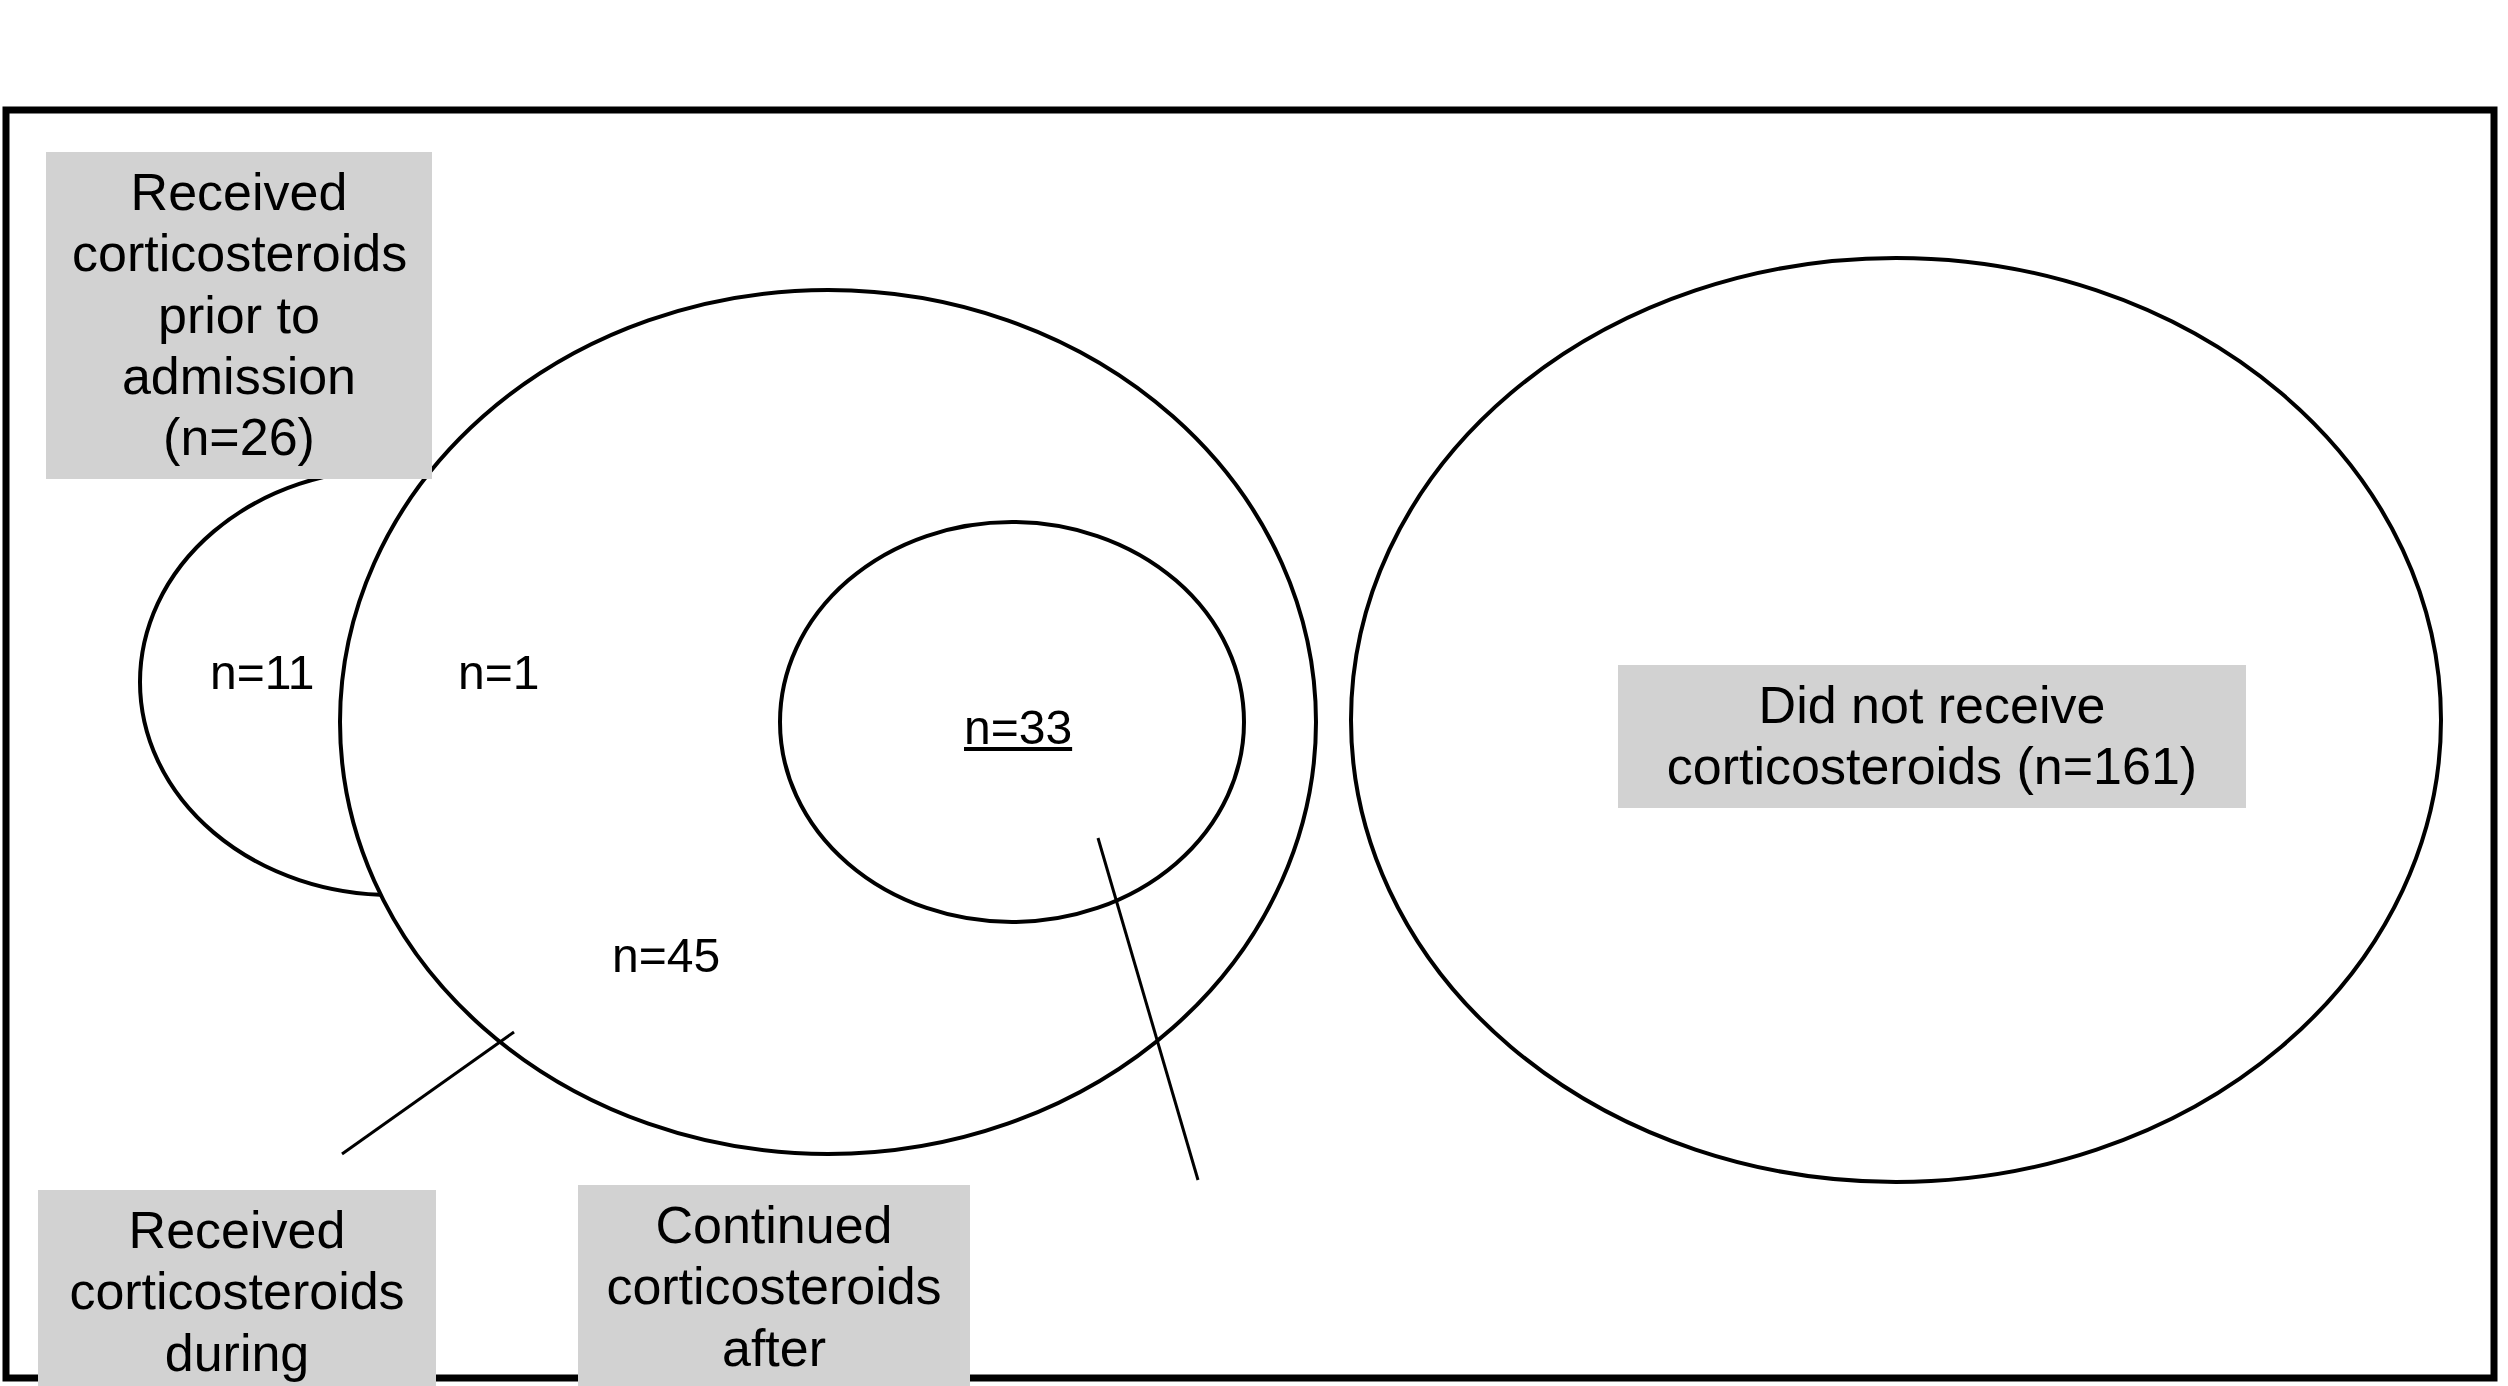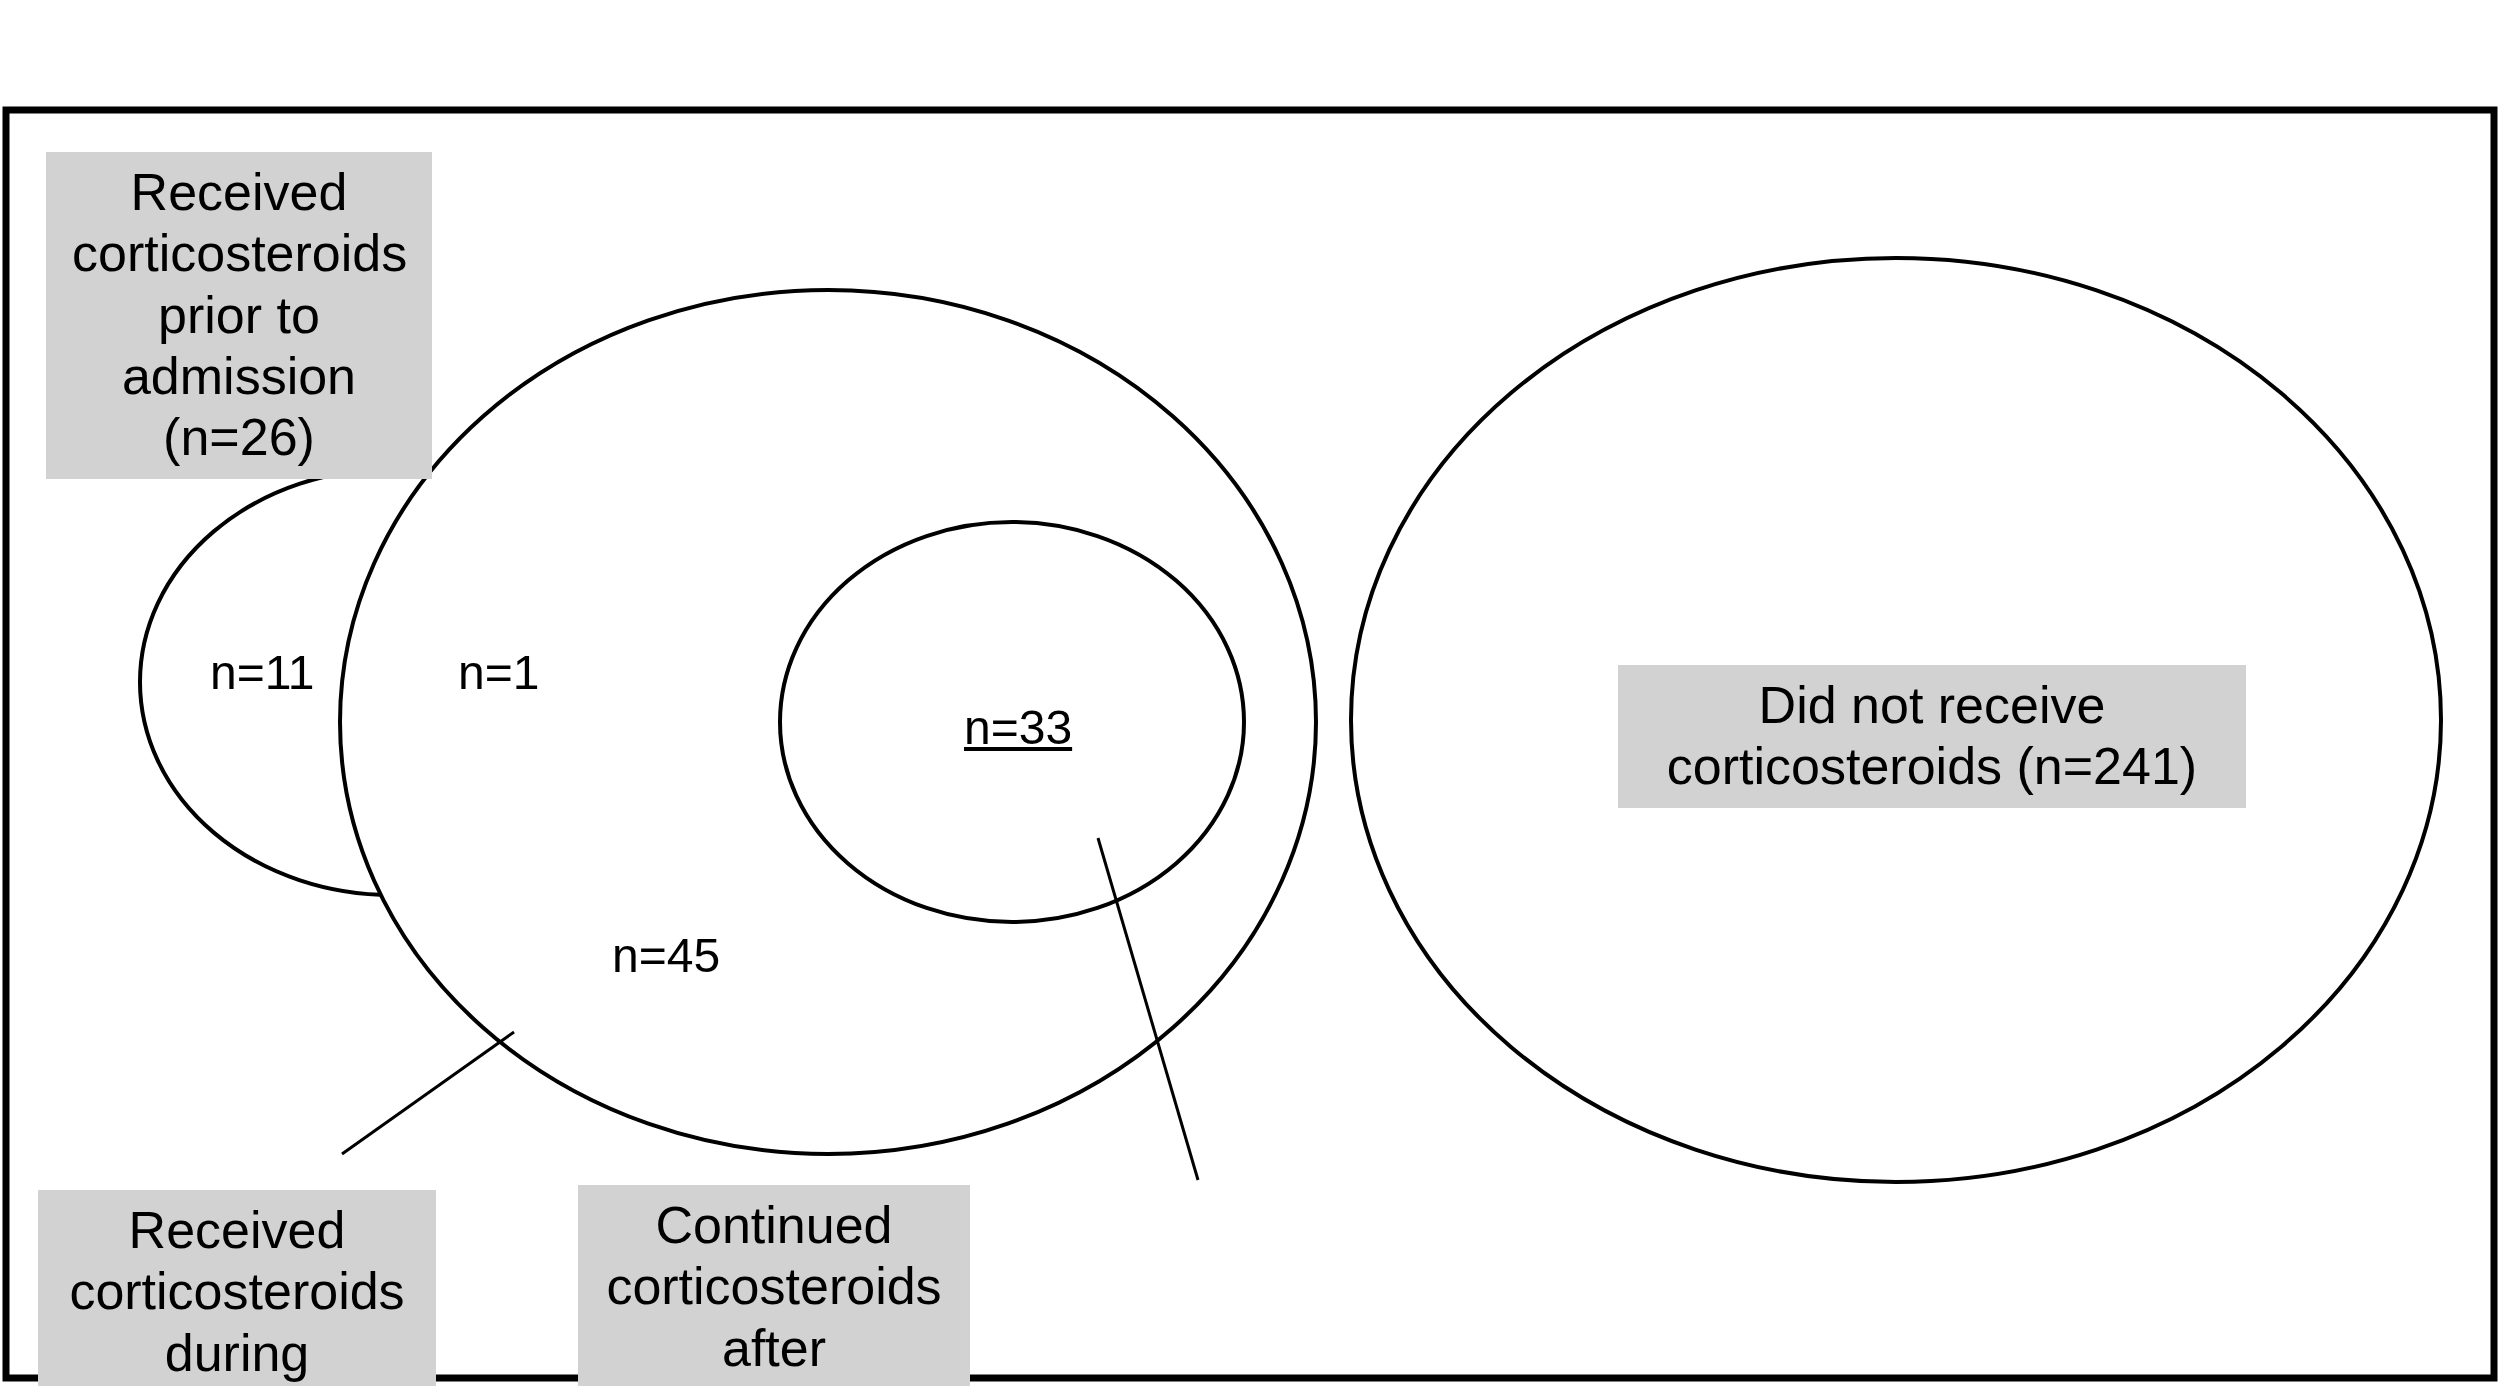--- a/index.html
+++ b/index.html
@@ -116,21 +116,21 @@
   <div class="label-box" id="prior-box">Received corticosteroids
 prior to admission (n=26)</div>
 
   <div class="label-box" id="during-box">Received corticosteroids
 during admission (n=144)</div>
 
   <div class="label-box" id="continued-box">Continued corticosteroids
 after discharge</div>
 
   <div class="label-box" id="notreceive-box" style="left:1618px; top:665px; width:628px;">Did not receive
-corticosteroids (n=241)</div>
+corticosteroids (n=161)</div>
 
   <div class="count-label" style="left:210px; top:645px;">n=11</div>
 
   <div class="count-label" style="left:458px; top:645px;">n=1</div>
 
   <div class="count-label" style="left:612px; top:928px;">n=45</div>
 
   <div class="count-label" style="left:964px; top:700px;text-decoration:underline;">n=33</div>
 
 </div>

